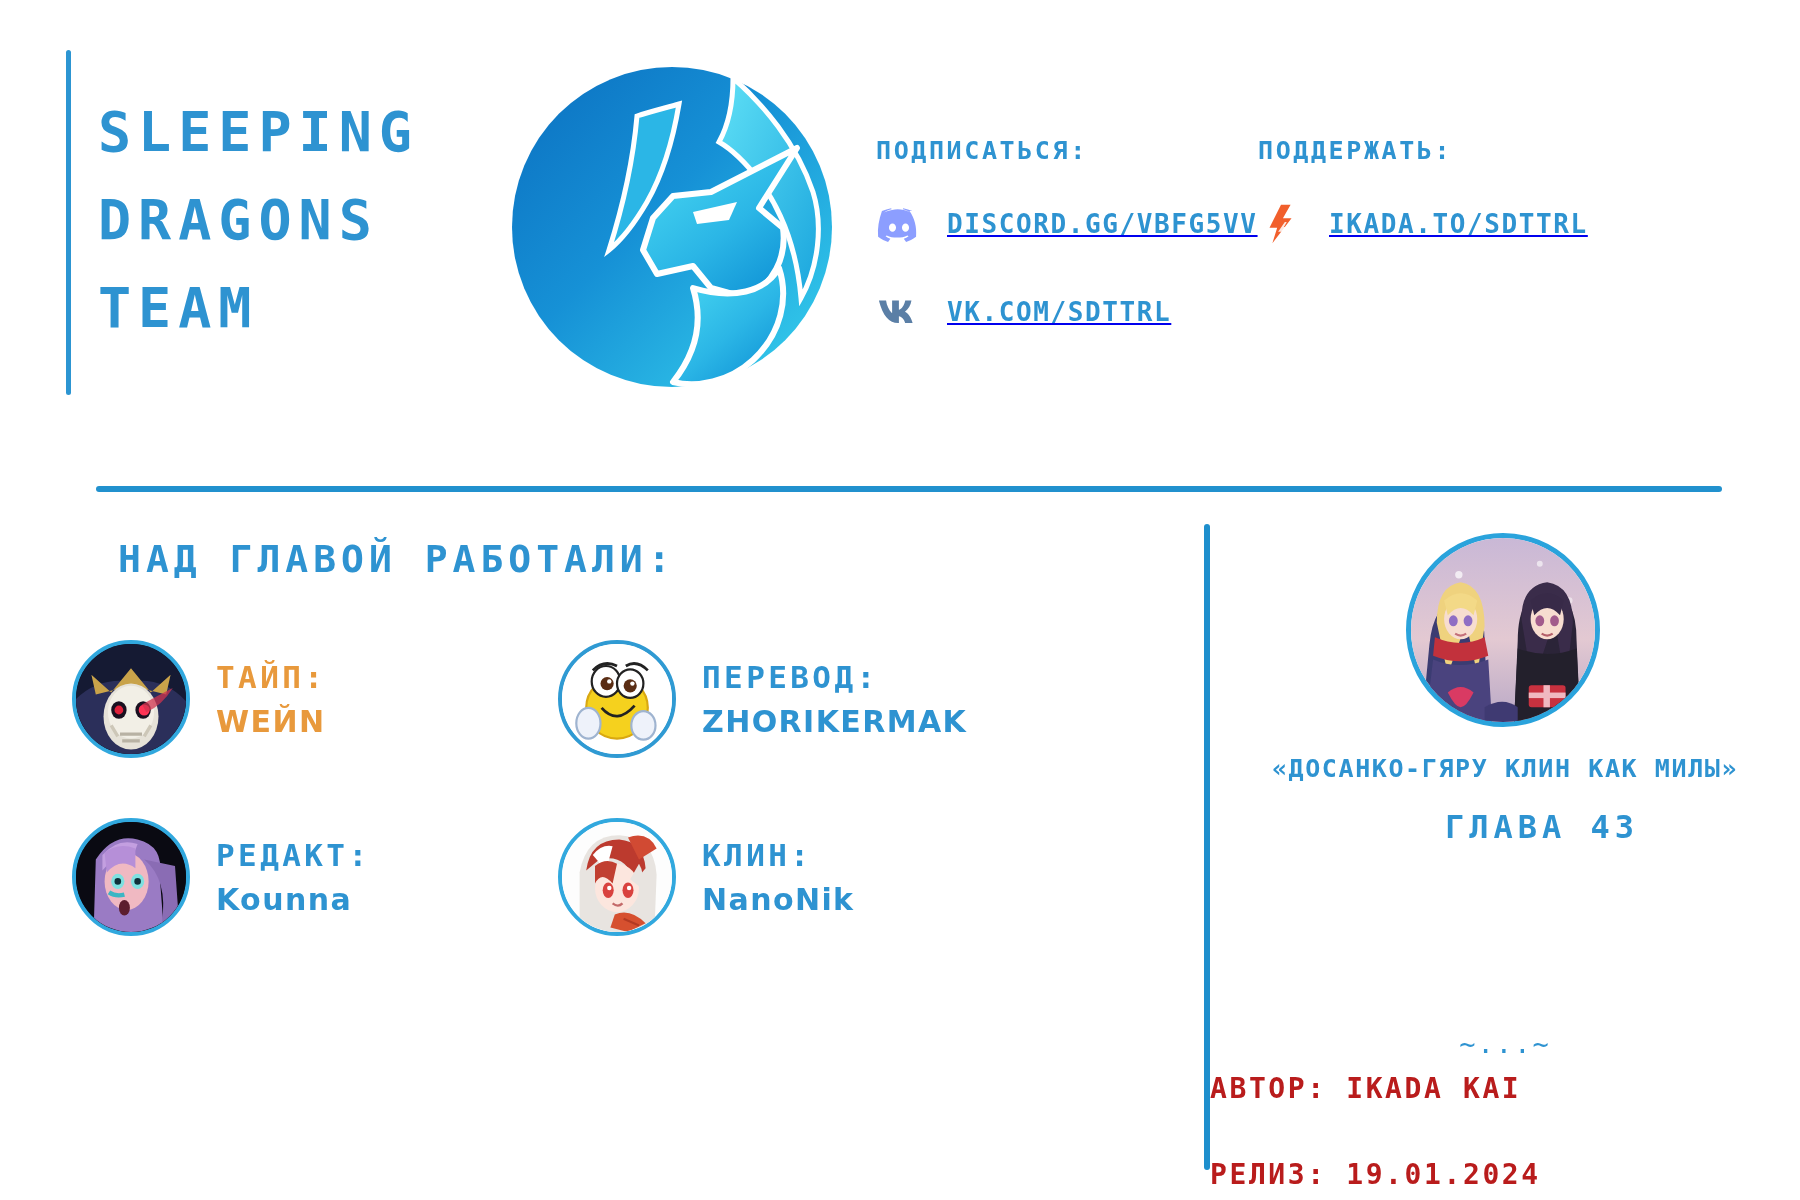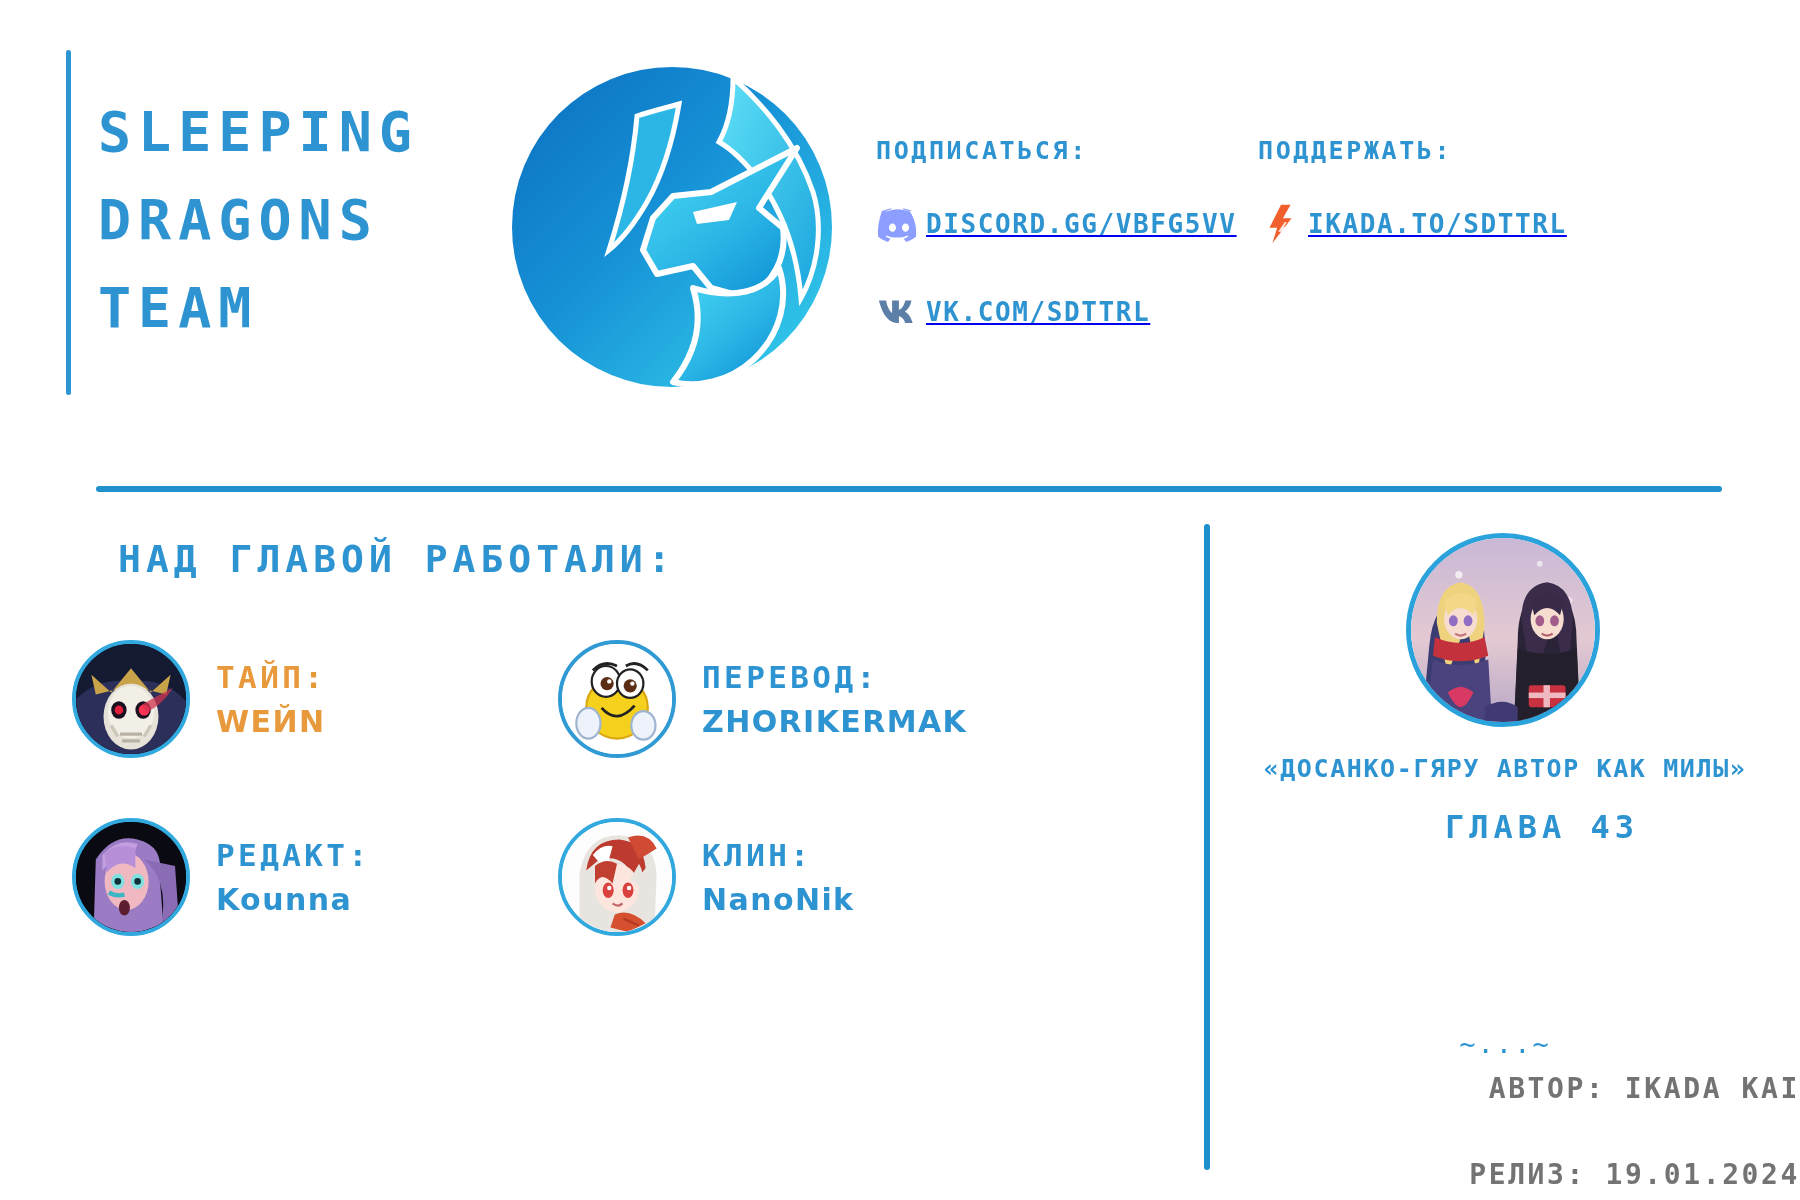--- a/index.html
+++ b/index.html
@@ -70,21 +70,21 @@
     font-weight: bold;
     letter-spacing: 2.6px;
     color: #2e93d1;
     white-space: nowrap;
     margin-bottom: 36px;
   }
 
   .social-link {
     display: flex;
     align-items: center;
-    gap: 4px;
+    gap: 25px;
     margin-bottom: 42px;
     white-space: nowrap;
     text-align: center;
   }
   .social-link .ic {
     width: 46px;
     height: 46px;
     display: flex;
     align-items: center;
     justify-content: center;
@@ -221,26 +221,26 @@
     text-align: center;
     font-family: "DejaVu Sans Mono", monospace;
     font-size: 27px;
     color: #2e93d1;
     letter-spacing: 2px;
   }
   .meta-line {
     position: absolute;
     left: 1210px;
     width: 590px;
-    text-align: right;
+    text-align: left;
     font-family: "DejaVu Sans Mono", monospace;
     font-size: 28px;
     font-weight: bold;
     letter-spacing: 2.6px;
-    color: #737373;
+    color: #b91c1c;
     white-space: nowrap;
   }
   .meta-author  { top: 1072px; }
   .meta-release { top: 1158px; }
 </style>
 </head>
 <body>
 
 <div id="page">
 
@@ -462,20 +462,20 @@
       <ellipse cx="78" cy="45" rx="2.4" ry="3" fill="#a25c8c"></ellipse>
       <path d="M71 52 q3 2 6 0" stroke="#b4606a" stroke-width="1.2" fill="none"></path>
       <path d="M58 60 Q74 66 90 60 L92 100 L56 100 Z" fill="#23202c"></path>
       <rect x="64" y="80" width="20" height="12" rx="1.5" fill="#c8313f"></rect>
       <rect x="72" y="80" width="3.5" height="12" fill="#f0b8c0"></rect>
       <rect x="64" y="84" width="20" height="3" fill="#f0b8c0"></rect>
       <path d="M40 92 Q50 86 58 92 L58 100 L40 100 Z" fill="#3f3a72"></path>
     </svg>
   </div>
 
-  <div class="manga-title">«ДОСАНКО-ГЯРУ АВТОР КАК МИЛЫ»</div>
+  <div class="manga-title">«ДОСАНКО-ГЯРУ КЛИН КАК МИЛЫ»</div>
   <div class="manga-chapter">ГЛАВА 43</div>
 
   <div class="squiggle">~...~</div>
   <div class="meta-line meta-author">АВТОР: IKADA KAI</div>
   <div class="meta-line meta-release">РЕЛИЗ: 19.01.2024</div>
 
 </div>
 
 </body></html>

